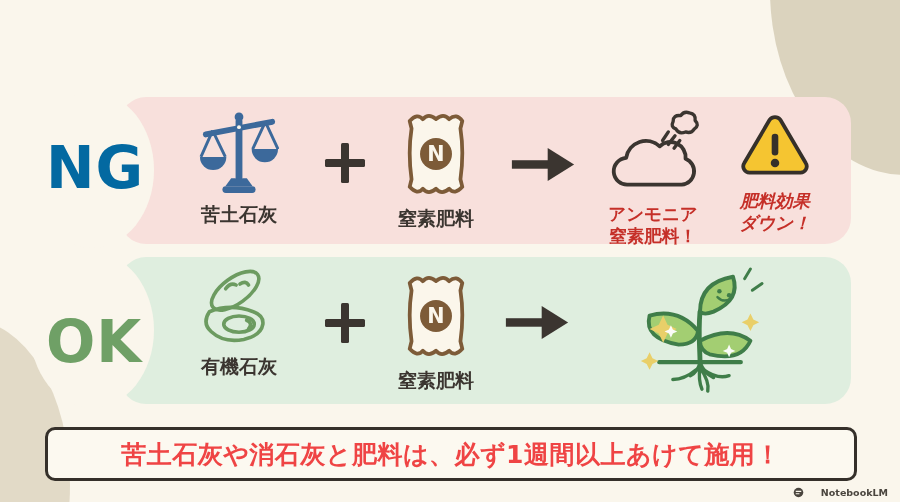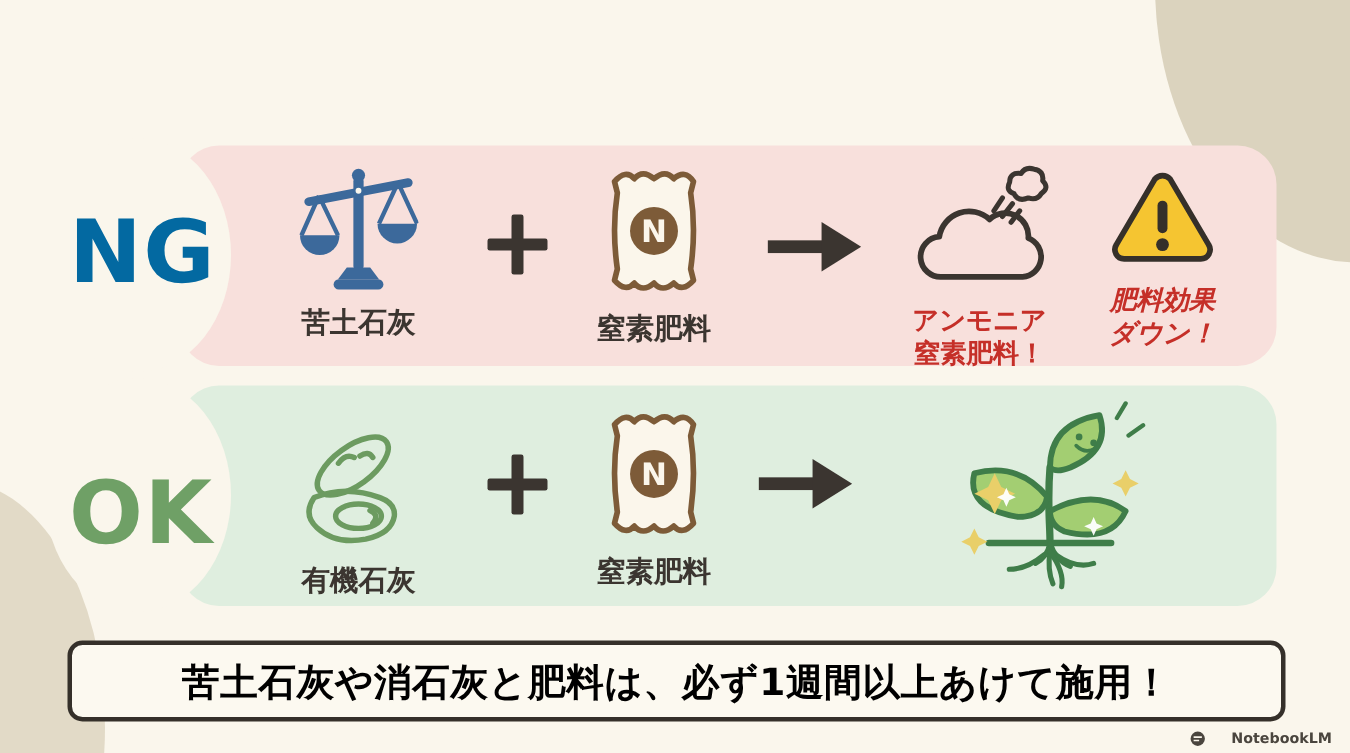--- a/index.html
+++ b/index.html
@@ -34,21 +34,21 @@
   .caption{
     margin-top:6px;font-size:17.5px;font-weight:800;color:#C52F28;
     line-height:1.25;text-align:center;white-space:nowrap;
   }
   .op{position:absolute;transform:translateX(-50%);}
   .banner{
     position:absolute;left:45px;top:427px;width:806px;height:48px;
     background:#FCF9F0;border:3.5px solid #35302A;border-radius:10px;
     display:flex;align-items:center;justify-content:center;
   }
-  .banner-text{font-size:25px;font-weight:800;color:#000000;letter-spacing:.5px;white-space:nowrap;}
+  .banner-text{font-size:25px;font-weight:800;color:#ef4444;letter-spacing:.5px;white-space:nowrap;}
   .footer{
     position:absolute;right:12px;bottom:4px;display:flex;align-items:center;gap:17px;
     font-size:9.5px;font-weight:bold;color:#4A453E;
   }
 </style>
 </head>
 <body>
 
 <div class="canvas">
 
@@ -121,21 +121,21 @@
     <div class="caption" style="margin-top:9px;">
       <span>肥料効果</span><br>
       <span>ダウン！</span>
     </div>
   </div>
 
   <div class="row-box ok-box"></div>
   <div class="notch notch-ok"></div>
   <div class="badge badge-ok">OK</div>
 
-  <div class="icon-group" style="left:239px;top:284px;">
+  <div class="icon-group" style="left:239px;top:264px;">
     <svg width="84" height="84" viewBox="0 0 88 88">
       <g fill="none" stroke="#6C9B60" stroke-width="3.8" stroke-linecap="round" stroke-linejoin="round">
         <ellipse cx="40" cy="28" rx="29" ry="13.5" transform="rotate(-36 40 28)"></ellipse>
         <path d="M30 26 q5 -7 11 -4"></path>
         <path d="M45 21 q6 -4 9 1"></path>
         <path d="M13 50 q-8 12 2 21 q13 12 34 8 q18 -4 20 -16 q1 -9 -10 -13 q-24 -9 -46 0 z"></path>
         <ellipse cx="44" cy="63" rx="16" ry="8.5"></ellipse>
         <path d="M52 59 q7 3 2 9"></path>
       </g>
     </svg>

